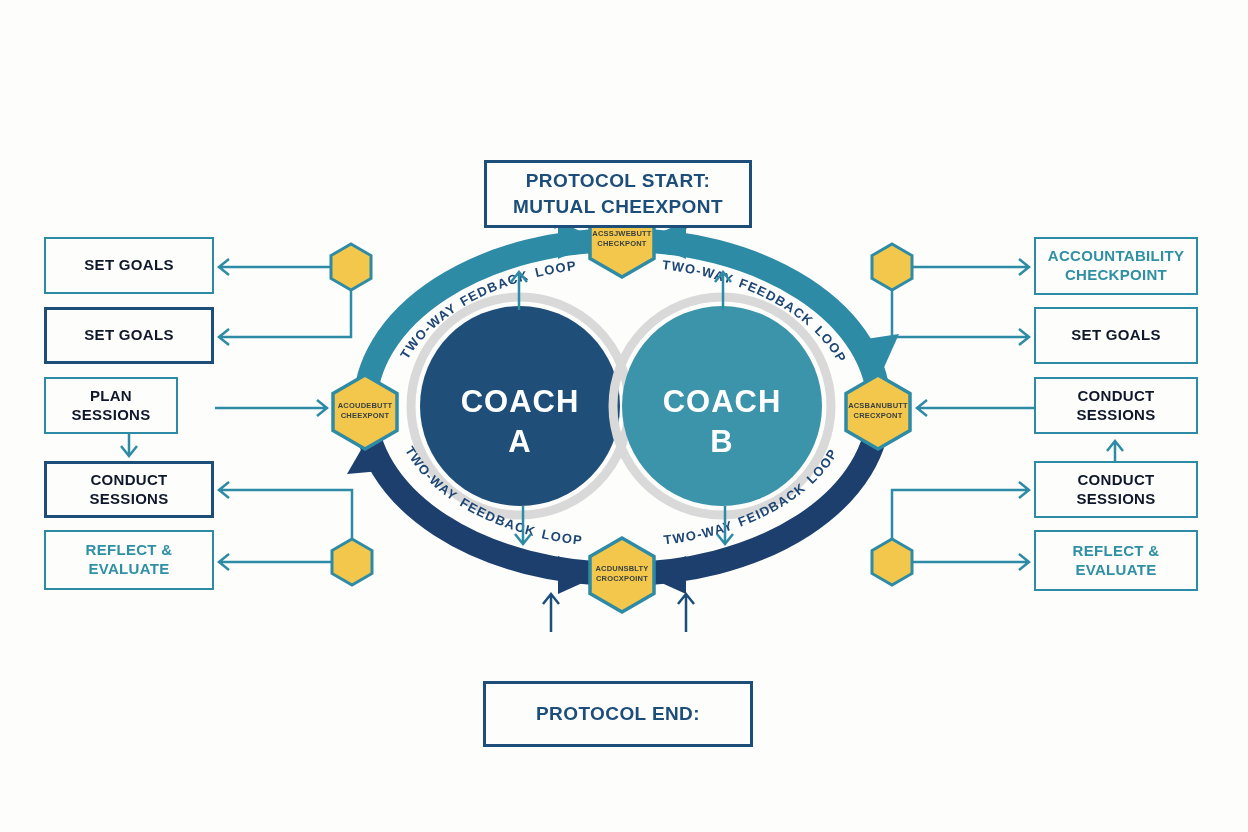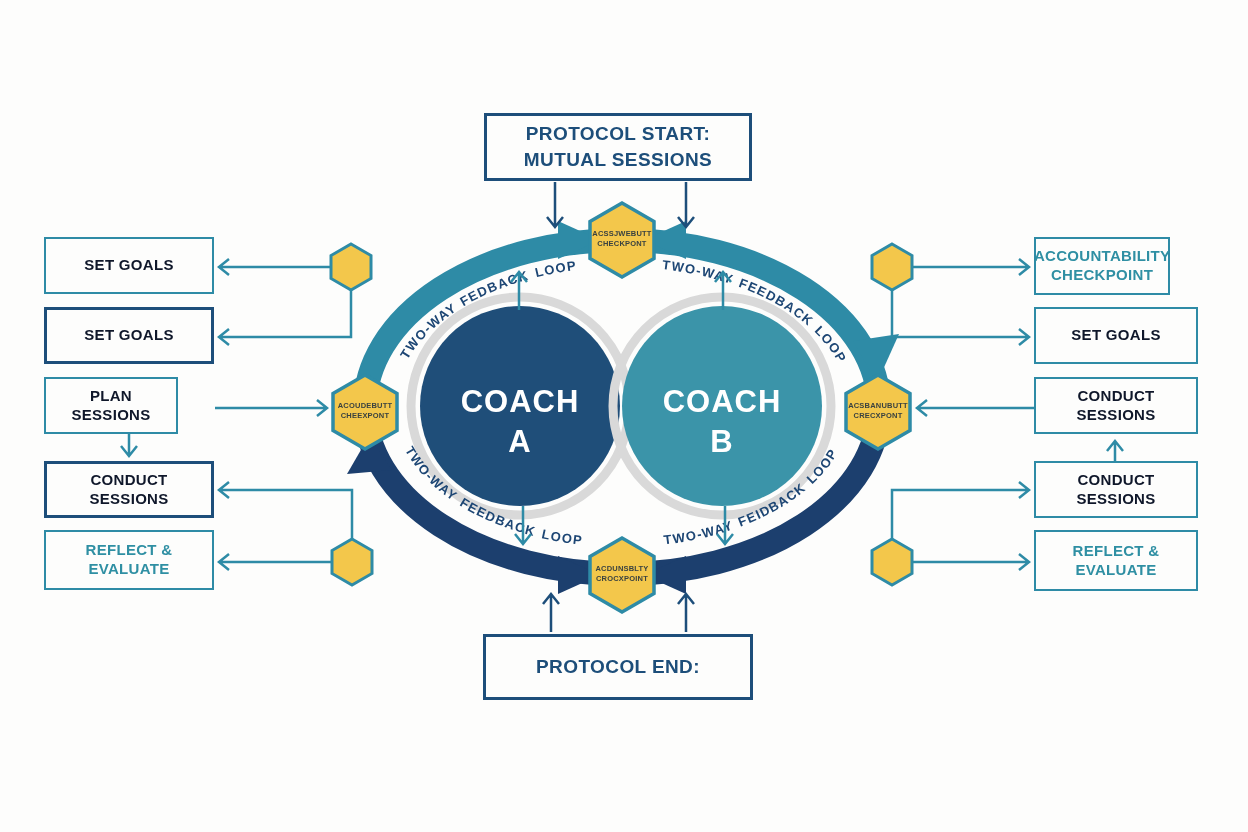--- a/index.html
+++ b/index.html
@@ -13,21 +13,21 @@
     text-align:center;background:#fdfdfc;color:#0f172a;
     font-weight:bold;font-size:15px;letter-spacing:.3px;line-height:1.25;
     border:2px solid #2e8ba6;box-sizing:border-box;padding:4px 10px;
   }
   .box.navy-border{border:3px solid #1d4e7a;}
   .box.teal-text{color:#2f8fa3;}
   .protocol{
     position:absolute;display:flex;flex-direction:column;align-items:center;justify-content:center;
     background:#fdfdfc;border:3px solid #1d4e7a;color:#1d4e7a;
     font-weight:bold;font-size:19px;letter-spacing:.4px;line-height:1.35;
-    box-sizing:border-box;text-align:center;
+    box-sizing:border-box;text-align:center;margin-top:47px;
   }
   .curved-label{font-size:13px;font-weight:bold;letter-spacing:1.2px;word-spacing:2px;fill:#1d4674;}
   .hex-label{font-size:7.5px;font-weight:bold;fill:#3a4240;text-anchor:middle;letter-spacing:.2px;}
   .coach-label{font-size:31px;font-weight:bold;fill:#ffffff;text-anchor:middle;letter-spacing:1px;}
 </style>
 </head>
 <body>
 
 <div class="canvas">
 
@@ -98,21 +98,21 @@
     <text x="622" y="571" class="hex-label"><tspan x="622">ACDUNSBLTY</tspan><tspan x="622" dy="10">CROCXPOINT</tspan></text>
 
     <polygon points="351,244 371,255.5 371,278.5 351,290 331,278.5 331,255.5" fill="#f3c74b" stroke="#2e8ba6" stroke-width="3"></polygon>
     <polygon points="892,244 912,255.5 912,278.5 892,290 872,278.5 872,255.5" fill="#f3c74b" stroke="#2e8ba6" stroke-width="3"></polygon>
     <polygon points="352,539 372,550.5 372,573.5 352,585 332,573.5 332,550.5" fill="#f3c74b" stroke="#2e8ba6" stroke-width="3"></polygon>
     <polygon points="892,539 912,550.5 912,573.5 892,585 872,573.5 872,550.5" fill="#f3c74b" stroke="#2e8ba6" stroke-width="3"></polygon>
   </svg>
 
   <div class="protocol" style="left:484px;top:113px;width:268px;height:68px;">
     <span>PROTOCOL START:</span>
-    <span>MUTUAL SESSIONS</span>
+    <span>MUTUAL CHEEXPONT</span>
   </div>
   <div class="protocol" style="left:483px;top:634px;width:270px;height:66px;align-items:center;">
     <span>PROTOCOL END:</span>
   </div>
 
   <div class="box" style="left:44px;top:237px;width:170px;height:57px;">
       <span>SET GOALS</span>
     </div>
   <div class="box navy-border" style="left:44px;top:307px;width:170px;height:57px;">
       <span>SET GOALS</span>
@@ -120,21 +120,21 @@
   <div class="box" style="left:44px;top:377px;width:134px;height:57px;">
       <span>PLAN SESSIONS</span>
     </div>
   <div class="box navy-border" style="left:44px;top:461px;width:170px;height:57px;">
       <span>CONDUCT SESSIONS</span>
     </div>
   <div class="box teal-text" style="left:44px;top:530px;width:170px;height:60px;">
       <span>REFLECT &amp; EVALUATE</span>
     </div>
 
-  <div class="box teal-text" style="left:1034px;top:237px;width:136px;height:58px;">
+  <div class="box teal-text" style="left:1034px;top:237px;width:164px;height:58px;">
       <span>ACCOUNTABILITY CHECKPOINT</span>
     </div>
   <div class="box" style="left:1034px;top:307px;width:164px;height:57px;">
       <span>SET GOALS</span>
     </div>
   <div class="box" style="left:1034px;top:377px;width:164px;height:57px;">
       <span>CONDUCT SESSIONS</span>
     </div>
   <div class="box" style="left:1034px;top:461px;width:164px;height:57px;">
       <span>CONDUCT SESSIONS</span>

